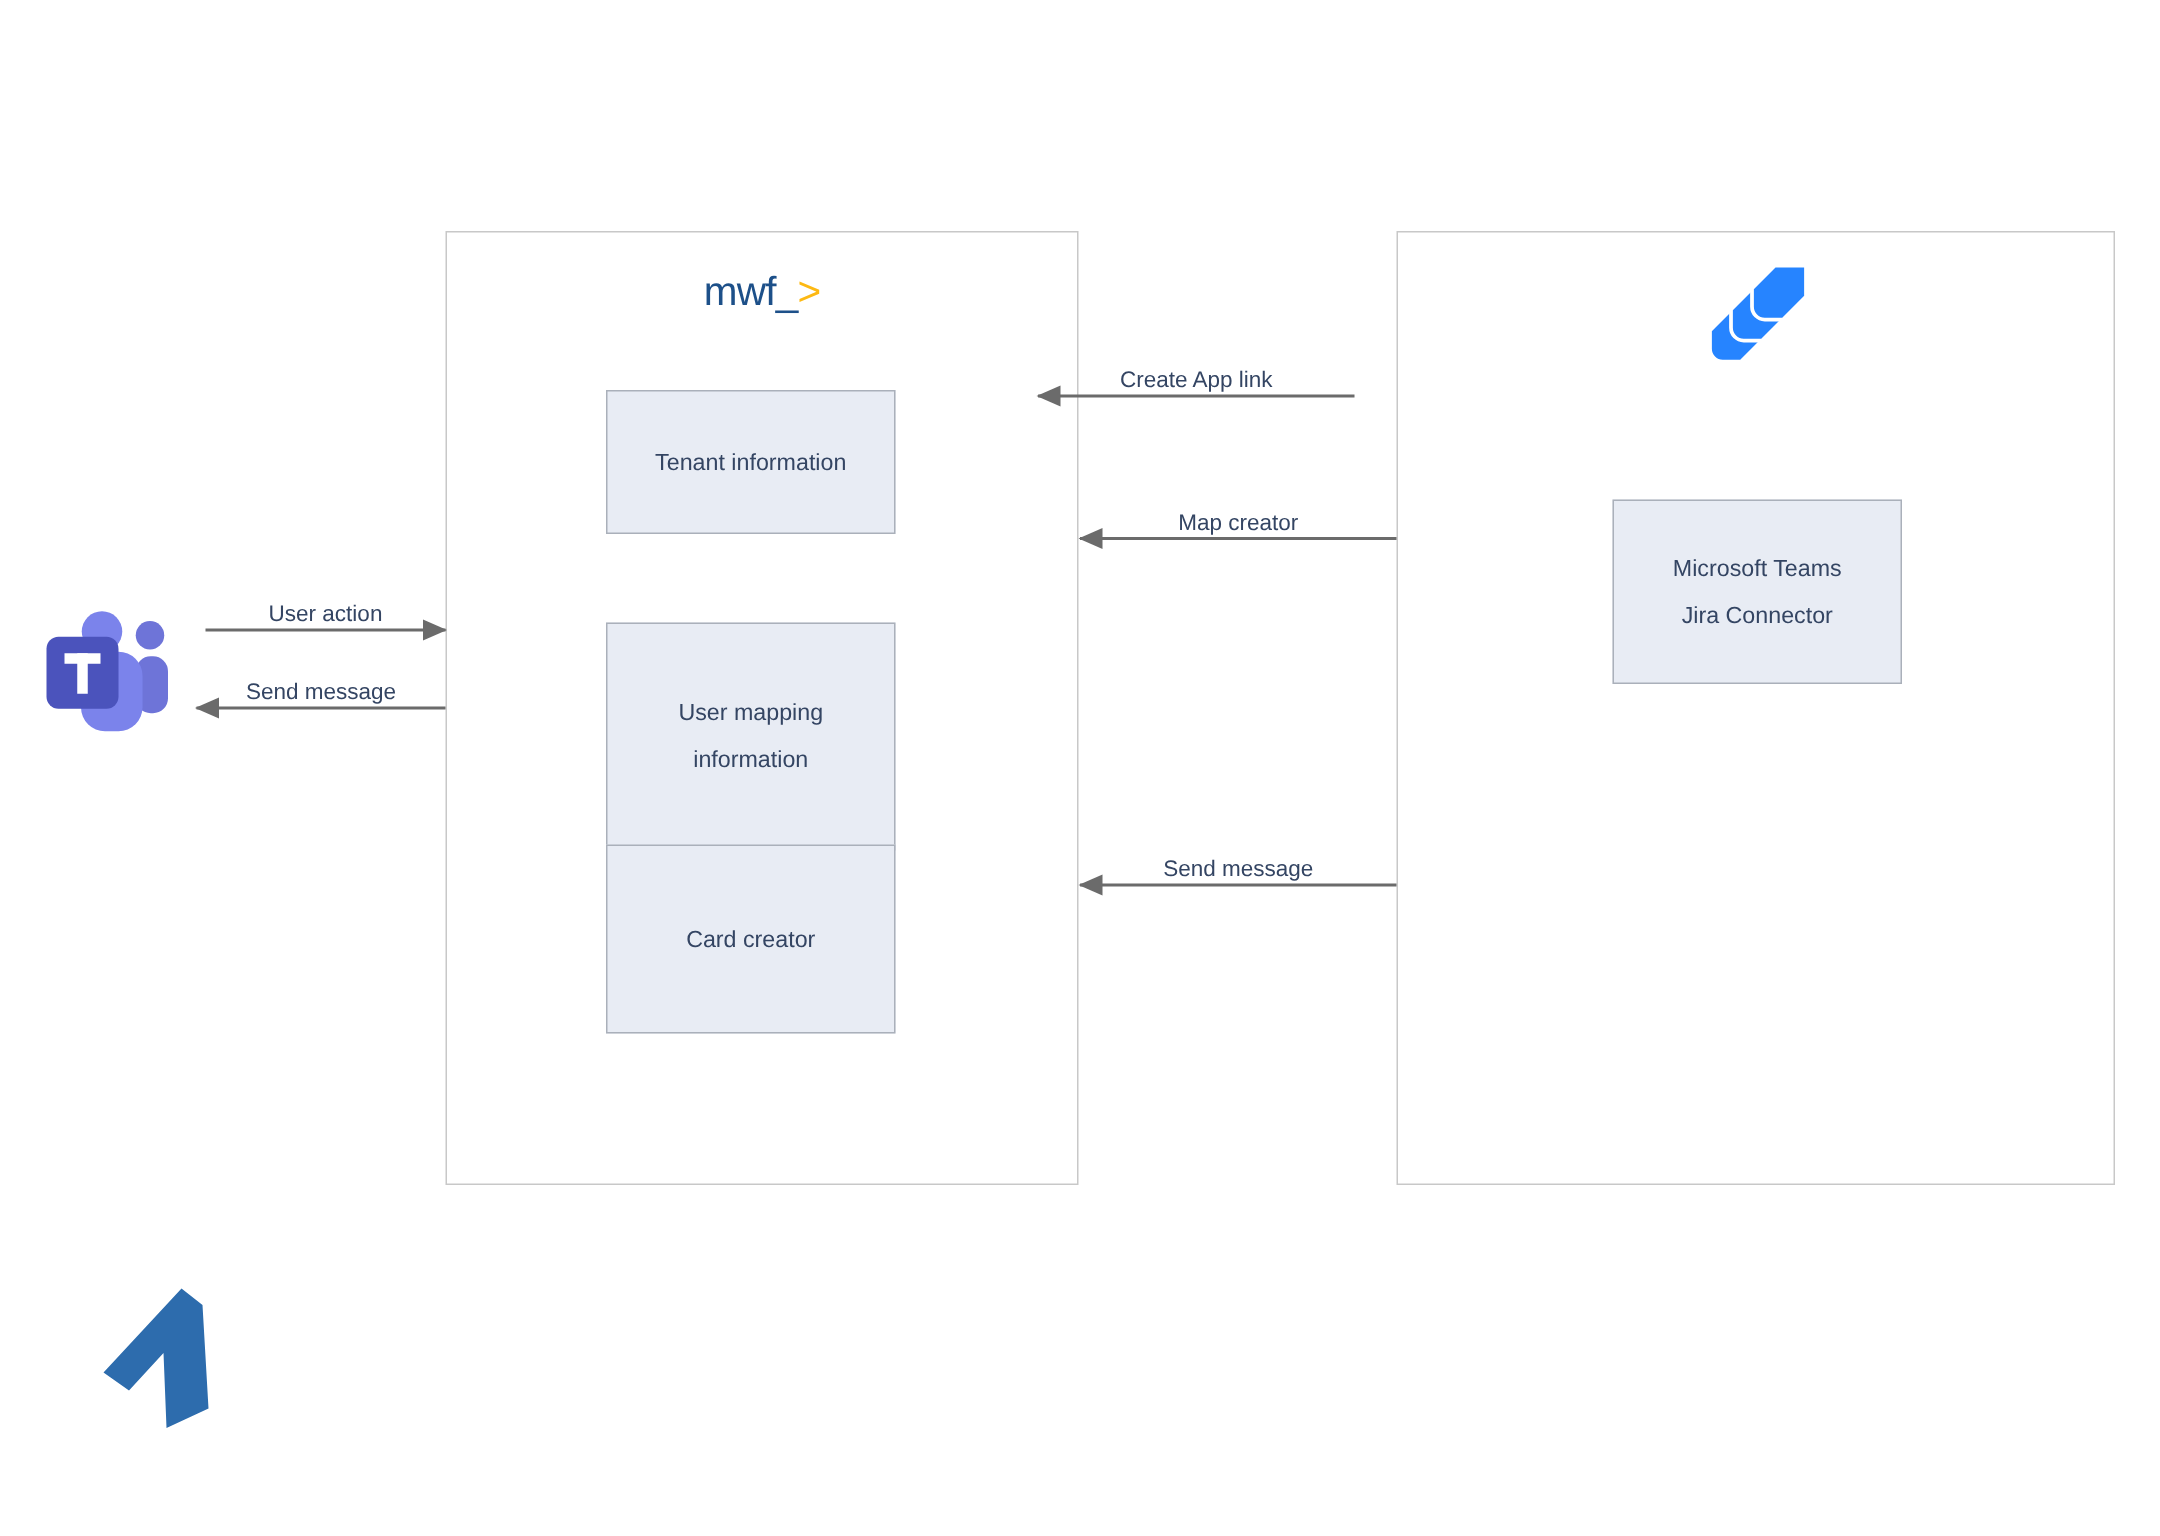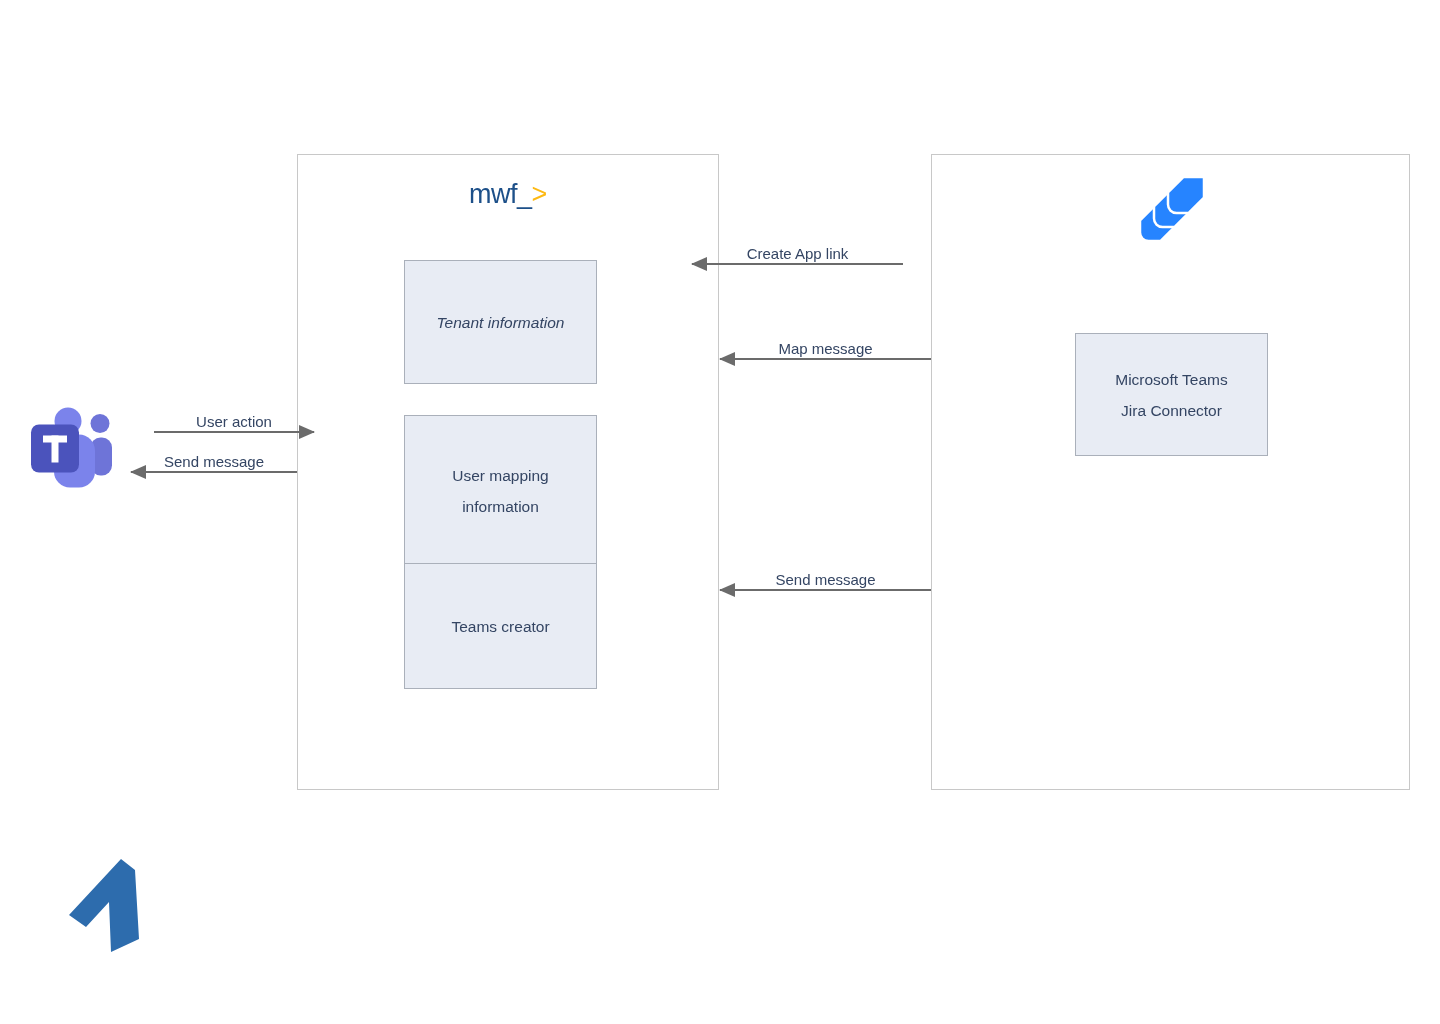--- a/index.html
+++ b/index.html
@@ -32,41 +32,41 @@
     position:absolute;left:0;right:0;top:24px;text-align:center;
     font-size:27px;font-weight:400;letter-spacing:-0.5px;color:var(--mwf-navy);
   }
   .mwf-logo .accent{color:var(--mwf-accent);}
 
   .node{
     position:absolute;background:var(--node-fill);border:1px solid var(--node-border);
     box-sizing:border-box;display:flex;flex-direction:column;align-items:center;justify-content:center;
     font-size:15.5px;line-height:31px;color:var(--text);text-align:center;
   }
-  #node-tenant{left:106px;top:105px;width:193px;height:124px;font-style:italic;}
+  #node-tenant{left:106px;top:105px;width:193px;height:96px;}
   #node-user-mapping{left:106px;top:260px;width:193px;height:152px;}
   #node-card-creator{left:106px;top:408px;width:193px;height:126px;}
   #node-connector{left:143px;top:178px;width:193px;height:123px;}
 
   .panel-icon{position:absolute;}
   #jira-icon-wrap{left:208px;top:21px;width:64px;height:66px;}
   #teams-icon-wrap{position:absolute;left:30px;top:407px;width:82px;height:81px;}
   #footer-logo-wrap{position:absolute;left:66px;top:857px;width:84px;height:98px;}
 
   .arrow{position:absolute;}
   .arrow-label{
     display:block;text-align:center;font-size:15px;line-height:17px;
     color:var(--text);white-space:nowrap;margin:0 0 1px 0;
   }
   .arrow-track{position:relative;height:2px;background:var(--arrow);}
   .arrow-head{position:absolute;width:0;height:0;top:-6px;}
   .head-right{right:-1px;border-top:7px solid transparent;border-bottom:7px solid transparent;border-left:16px solid var(--arrow);}
   .head-left{left:-1px;border-top:7px solid transparent;border-bottom:7px solid transparent;border-right:16px solid var(--arrow);}
 
-  #arrow-user-action{left:154px;top:401px;width:160px;margin-top:12px;}
+  #arrow-user-action{left:137px;top:401px;width:160px;}
   #arrow-send-message-left{left:131px;top:453px;width:166px;}
   #arrow-create-app-link{left:692px;top:245px;width:211px;}
   #arrow-map-accounts{left:720px;top:340px;width:211px;}
   #arrow-act-on-behalf{left:720px;top:456px;width:211px;}
   #arrow-send-message-right{left:720px;top:571px;width:211px;}
 
   #arrow-act-on-behalf .arrow-label{text-align:left;padding-left:50px;}
   #arrow-act-on-behalf .arrow-label.below{margin:2px 0 0 0;}
   #arrow-act-on-behalf .arrow-track{margin-top:1px;}
 </style>
@@ -92,21 +92,21 @@
       <span>mwf_</span><span class="accent">&gt;</span>
     </div>
     <div id="node-tenant" class="node">
       <span>Tenant information</span>
     </div>
     <div id="node-user-mapping" class="node">
       <span>User mapping</span>
       <span>information</span>
     </div>
     <div id="node-card-creator" class="node">
-      <span>Teams creator</span>
+      <span>Card creator</span>
     </div>
   </div>
 
   <div id="jira-panel" class="panel">
     <div id="jira-icon-wrap" class="panel-icon">
       <svg width="64" height="66" viewBox="0 0 64 64">
         <g fill="#2684ff" stroke="#ffffff" stroke-width="2.5" stroke-linejoin="miter">
           <path transform="translate(0,28)" d="M36 0 H15.3 L0 15.3 V27.5 A8.5 8.5 0 0 0 8.5 36 H20.7 L36 20.7 Z"></path>
           <path transform="translate(14,14)" d="M36 0 H15.3 L0 15.3 V27.5 A8.5 8.5 0 0 0 8.5 36 H20.7 L36 20.7 Z"></path>
           <path transform="translate(28,0)" d="M36 0 H15.3 L0 15.3 V27.5 A8.5 8.5 0 0 0 8.5 36 H20.7 L36 20.7 Z"></path>
@@ -134,21 +134,21 @@
   </div>
 
   <div id="arrow-create-app-link" class="arrow">
     <span class="arrow-label">Create App link</span>
     <div class="arrow-track">
       <div class="arrow-head head-left"></div>
     </div>
   </div>
 
   <div id="arrow-map-accounts" class="arrow">
-    <span class="arrow-label">Map message</span>
+    <span class="arrow-label">Map creator</span>
     <div class="arrow-track">
       <div class="arrow-head head-left"></div>
     </div>
   </div>
 
 
   <div id="arrow-send-message-right" class="arrow">
     <span class="arrow-label">Send message</span>
     <div class="arrow-track">
       <div class="arrow-head head-left"></div>

